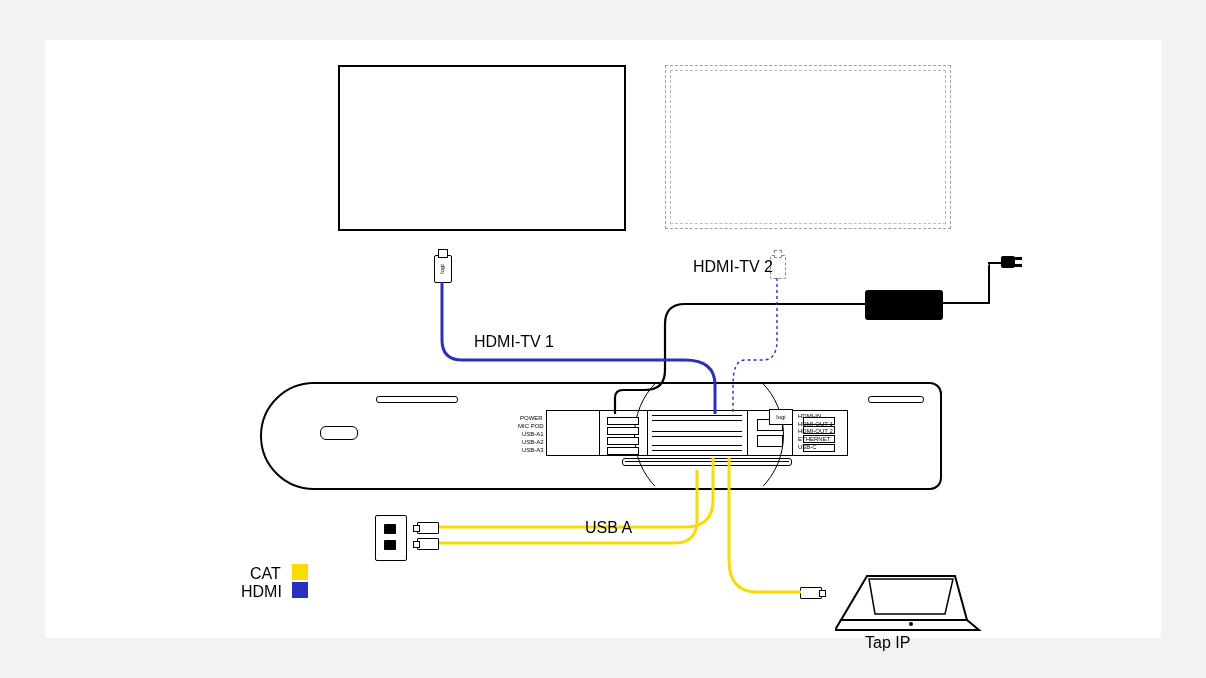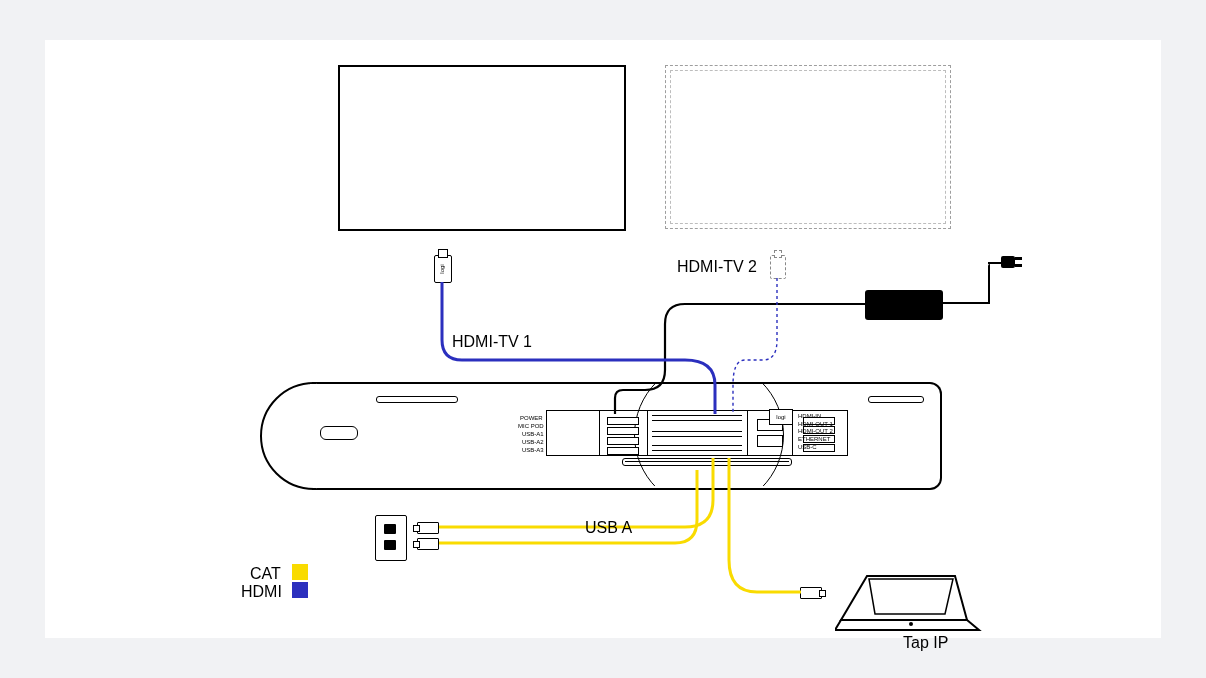--- a/index.html
+++ b/index.html
@@ -160,24 +160,24 @@
 
     <div class="tap">
       <svg width="150" height="62" viewBox="0 0 150 62">
         <polygon points="6,50 132,50 120,6 32,6" fill="#fff" stroke="#000" stroke-width="2"></polygon>
         <polygon points="34,9 118,9 110,44 40,44" fill="#fff" stroke="#000" stroke-width="1.5"></polygon>
         <polygon points="6,50 132,50 144,60 0,60" fill="#fff" stroke="#000" stroke-width="2"></polygon>
         <circle cx="76" cy="54" r="2" fill="#000"></circle>
       </svg>
     </div>
 
-    <div class="label" style="left:407px;top:294px">HDMI-TV 1</div>
-    <div class="label" style="left:632px;top:219px">HDMI-TV 2</div>
+    <div class="label" style="left:429px;top:294px">HDMI-TV 1</div>
+    <div class="label" style="left:648px;top:219px">HDMI-TV 2</div>
     <div class="label" style="left:540px;top:480px">USB A</div>
-    <div class="label" style="left:858px;top:597px;transform:translateY(-2px)">Tap IP</div>
+    <div class="label" style="left:820px;top:597px;transform:translateY(-2px)">Tap IP</div>
 
     <div class="label" style="left:205px;top:526px">CAT</div>
     <div class="legend-swatch" style="left:247px;top:524px;background:#F9DB00"></div>
     <div class="label" style="left:196px;top:544px">HDMI</div>
     <div class="legend-swatch" style="left:247px;top:542px;background:#2B2FBE"></div>
 
   </div>
 </div>
 
 </body></html>

